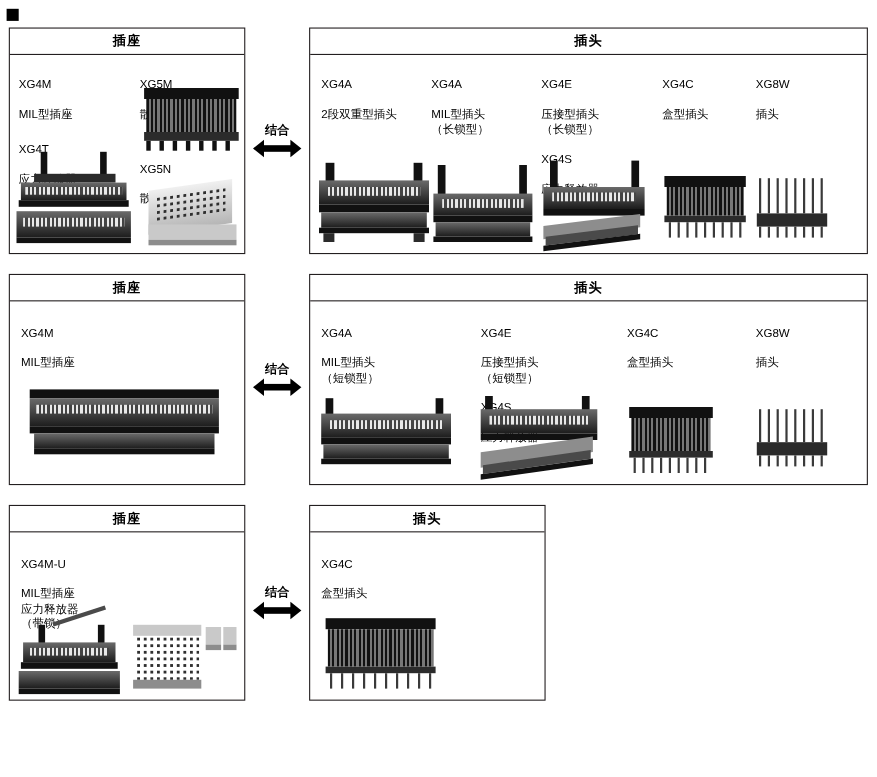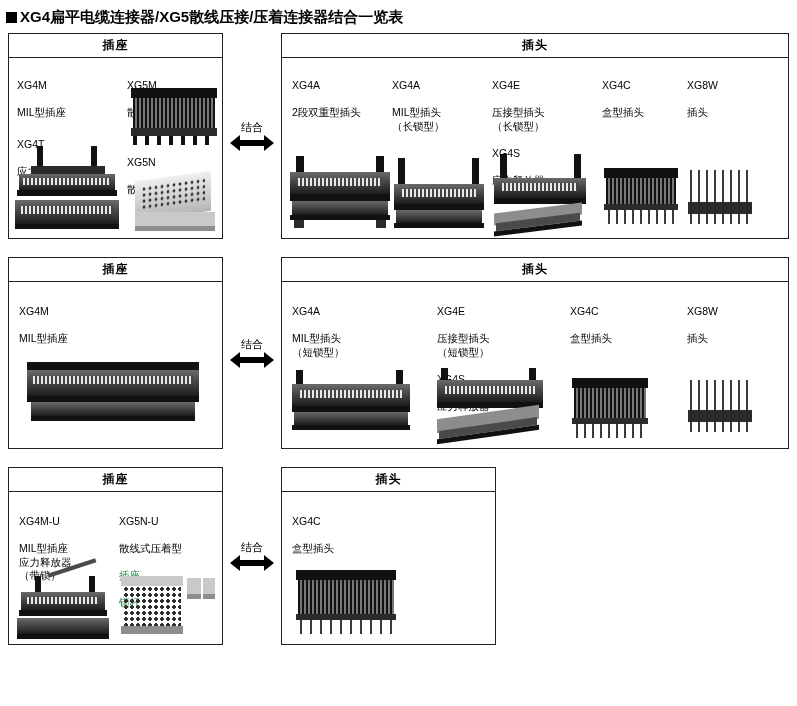--- a/index.html
+++ b/index.html
@@ -57,20 +57,21 @@
   }
 
   .joiner {
     width: 58px;
     flex: 0 0 58px;
     display: flex;
     flex-direction: column;
     align-items: center;
     justify-content: center;
     gap: 2px;
+    font-weight: bold;
   }
   .joiner-label {
     font-size: 11px;
     line-height: 1;
     white-space: nowrap;
   }
   .joiner-arrow {
     width: 44px;
     height: 16px;
     position: relative;
@@ -128,21 +129,20 @@
   .shade-lt {
     position: absolute;
     background: linear-gradient(to bottom,#f0f0f0,#b5b5b5);
   }
 </style>
 </head>
 <body>
 
 <div class="page-title">
   <span class="title-marker"></span>
-  <span>XG4扁平电缆连接器/XG5散线压接/压着连接器结合一览表</span>
 </div>
 
 <div class="row" style="height:206px;">
 
   <div class="panel" style="width:215px;">
     <div class="panel-header">插座</div>
     <div class="panel-body" style="height:183px;">
 
       <div class="caption" style="left:8px;top:8px;">
         <div>XG4M</div>
@@ -422,26 +422,20 @@
   <div class="panel" style="width:215px;">
     <div class="panel-header">插座</div>
     <div class="panel-body" style="height:155px;text-decoration:underline;">
 
       <div class="caption" style="left:10px;top:10px;">
         <div>XG4M-U</div>
         <div>MIL型插座
 应力释放器
 （带锁）</div>
       </div>
-      <div class="caption" style="left:110px;top:10px;">
-        <div>XG5N-U</div>
-        <div>散线式压着型</div>
-        <div class="green">插座</div>
-        <div class="green">锁杆</div>
-      </div>
 
       <div class="art" style="left:8px;top:74px;width:100px;height:76px;">
         <div class="blk-md" style="left:30px;top:0px;width:50px;height:4px;transform:rotate(-18deg);"></div>
         <div class="blk-dk" style="left:18px;top:10px;width:6px;height:18px;"></div>
         <div class="blk-dk" style="left:72px;top:10px;width:6px;height:18px;"></div>
         <div class="shade" style="left:4px;top:26px;width:84px;height:18px;"></div>
         <div class="stripes" style="left:10px;top:31px;width:72px;height:7px;"></div>
         <div class="blk-dk" style="left:2px;top:44px;width:88px;height:6px;"></div>
         <div class="shade" style="left:0px;top:52px;width:92px;height:16px;"></div>
         <div class="blk-dk" style="left:0px;top:68px;width:92px;height:5px;"></div>

